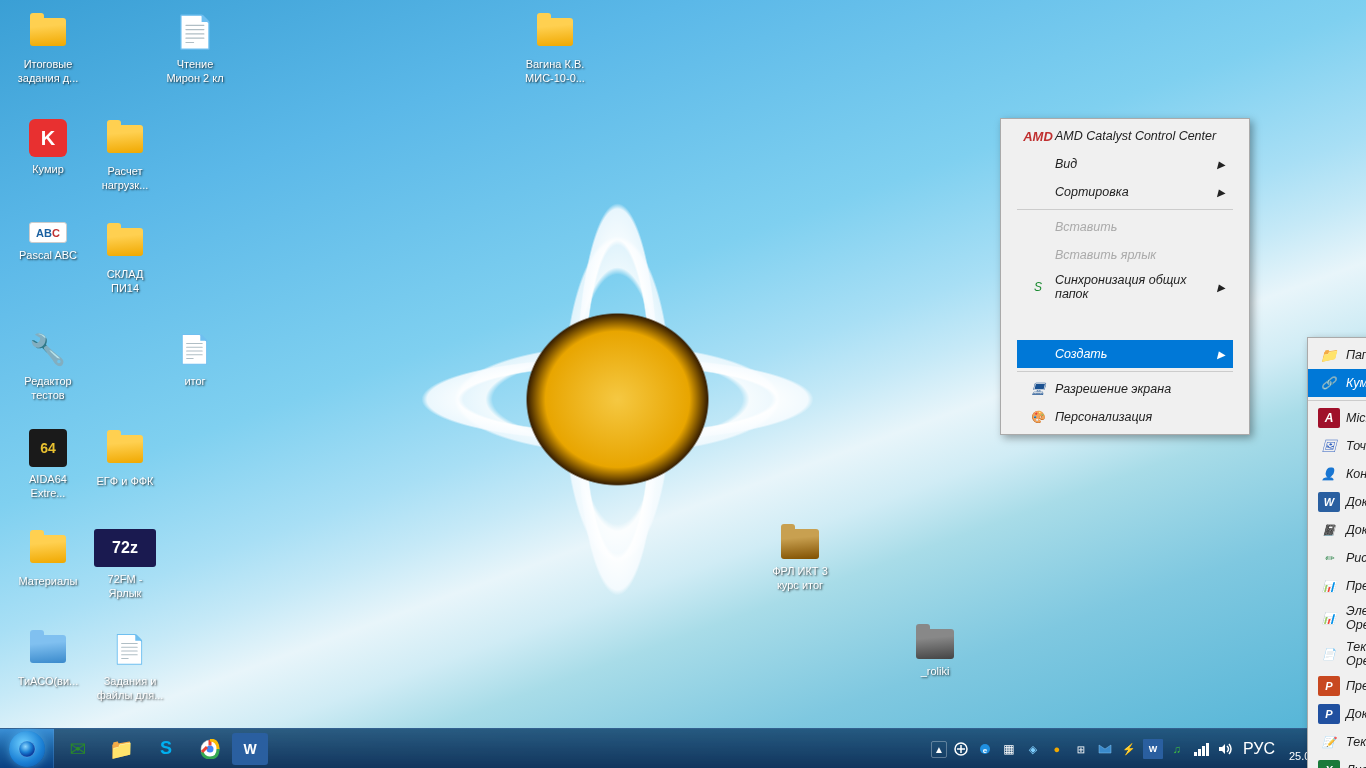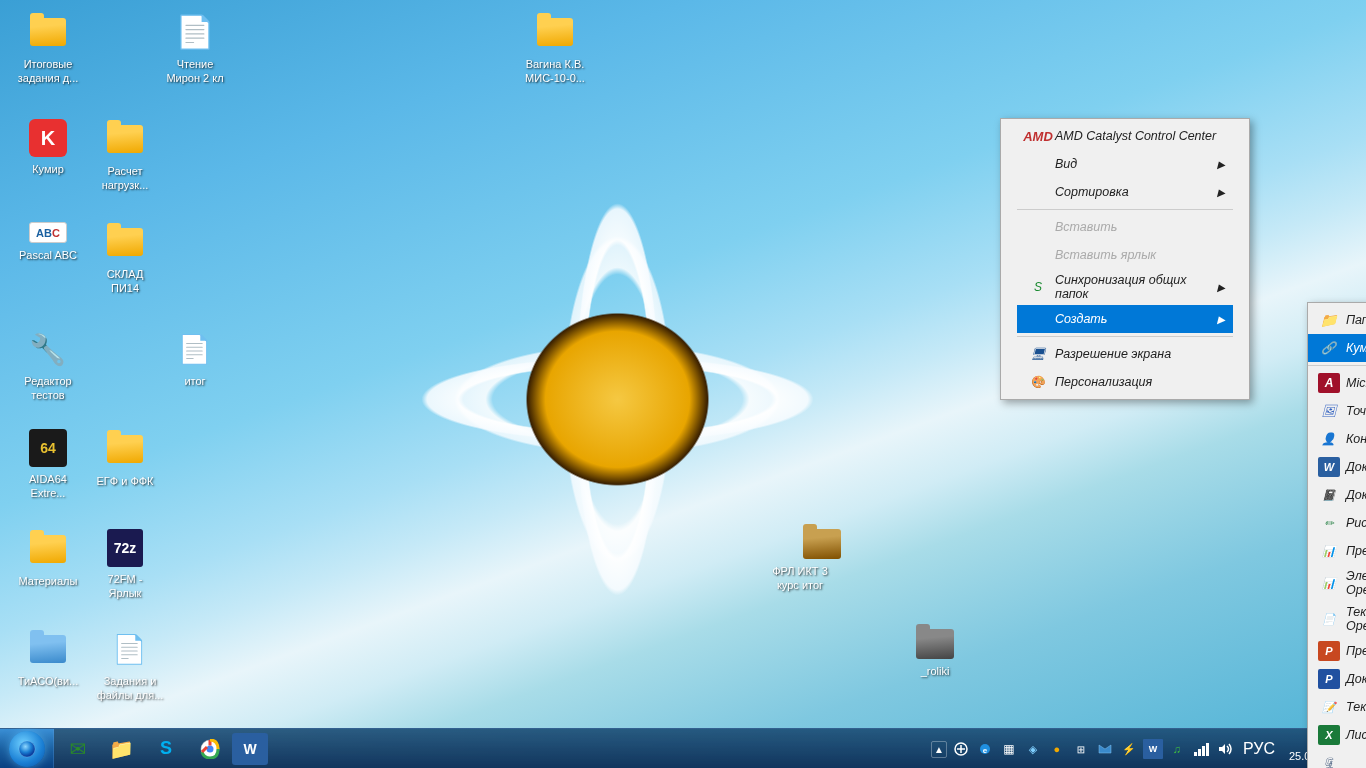--- a/index.html
+++ b/index.html
@@ -340,36 +340,36 @@
     <div class="icon-label">ЕГФ и ФФК</div>
   </div>
 
   <div class="icon" style="top:525px;left:8px;">
     <div class="icon-img">
         <div class="fi fi-yellow"></div>
       </div>
     <div class="icon-label">Материалы</div>
   </div>
   <div class="icon" style="top:525px;left:85px;">
-    <div class="icon-img" style="background:#1a1a50;border-radius:3px;width:36px;height:38px;display:flex;align-items:center;justify-content:center;color:white;font-size:14px;font-weight:bold;">72z</div>
+    <div class="icon-img" style="background:#1a1a50;border-radius:3px;width:62px;height:38px;display:flex;align-items:center;justify-content:center;color:white;font-size:16px;font-weight:bold;">72z</div>
     <div class="icon-label">72FM - Ярлык</div>
   </div>
 
   <div class="icon" style="top:625px;left:8px;">
     <div class="icon-img">
         <div class="fi fi-blue"></div>
       </div>
     <div class="icon-label">ТиАСО(ви...</div>
   </div>
   <div class="icon" style="top:625px;left:85px;width:90px;">
     <div class="icon-img" style="font-size:28px;">📄</div>
     <div class="icon-label">Задания и файлы для...</div>
   </div>
 
-  <div class="icon" style="top:525px;left:755px;width:90px;align-items:flex-end;">
+  <div class="icon" style="top:525px;left:755px;width:90px;">
     <div class="icon-img" style="width:38px;height:30px;background:linear-gradient(175deg,#c8a050 30%,#805000 100%);border-radius:0 3px 3px 3px;position:relative;">
       <div style="position:absolute;top:-5px;left:0;width:14px;height:7px;background:#c8a050;border-radius:3px 3px 0 0;"></div>
     </div>
     <div class="icon-label">ФРЛ ИКТ 3 курс итог</div>
   </div>
 
   <div class="icon" style="top:625px;left:895px;">
     <div class="icon-img" style="width:38px;height:30px;background:linear-gradient(175deg,#888 30%,#444 100%);border-radius:0 3px 3px 3px;position:relative;">
       <div style="position:absolute;top:-5px;left:0;width:14px;height:7px;background:#888;border-radius:3px 3px 0 0;"></div>
     </div>
@@ -412,21 +412,21 @@
       <span class="item-icon"></span>
       <span>Вставить ярлык</span>
     </div>
 
     <div class="menu-item">
       <span class="item-icon" style="color:#1a8a30;font-size:12px;">S</span>
       <span>Синхронизация общих папок</span>
       <span class="arrow">▶</span>
     </div>
 
-    <div class="menu-item active" style="position:relative;">
+    <div class="menu-item active" style="position:relative;margin-top:35px;">
       <span class="item-icon"></span>
       <span>Создать</span>
       <span class="arrow">▶</span>
 
       <div class="submenu">
 
         <div class="menu-item">
           <span class="item-icon ico-folder">📁</span>
           <span>Папку</span>
         </div>

